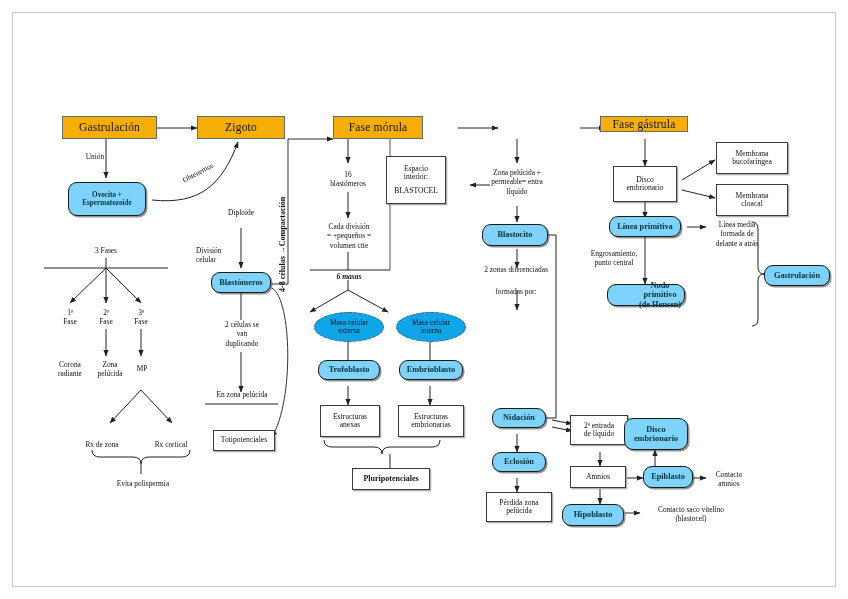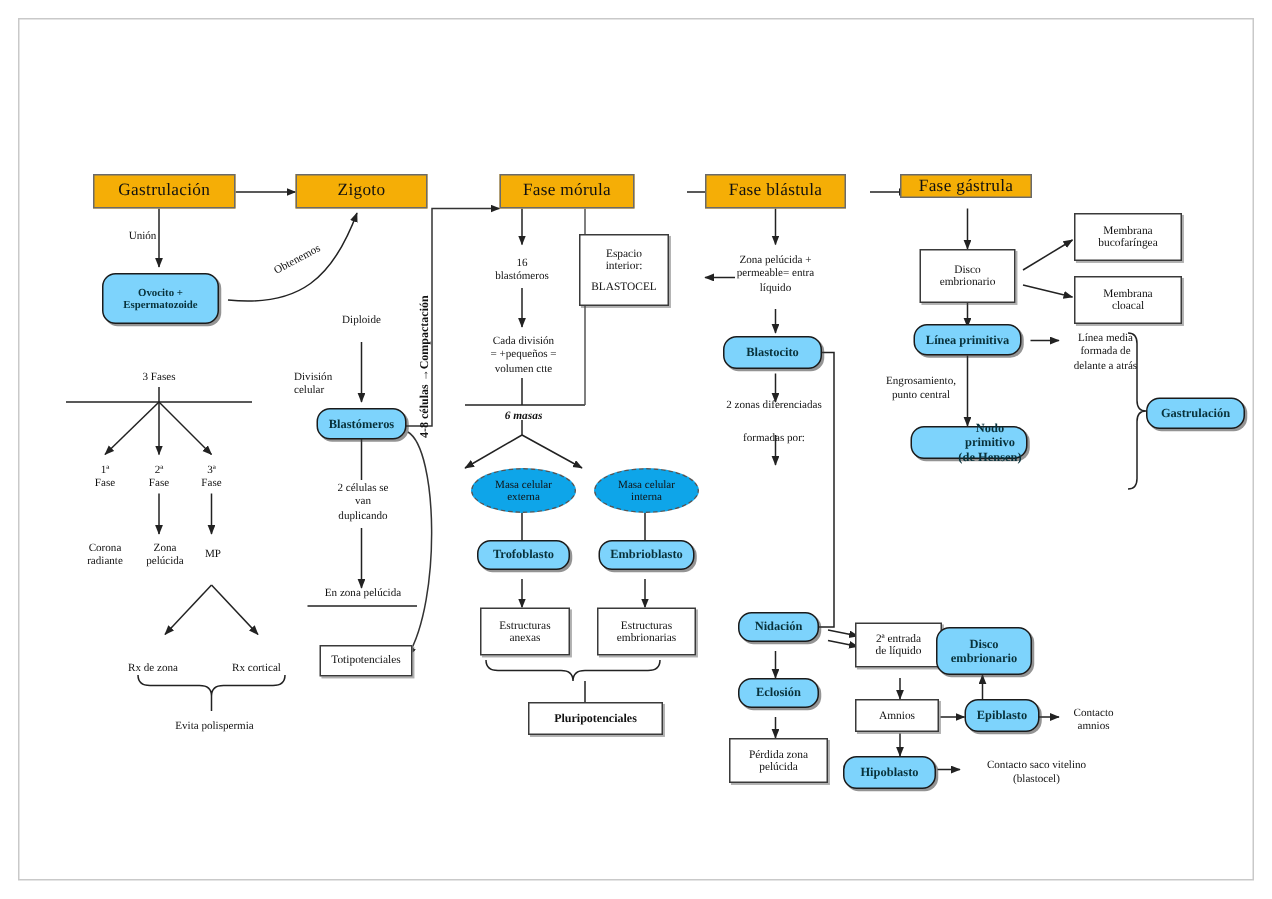--- a/index.html
+++ b/index.html
@@ -120,21 +120,20 @@
       <line x1="645" y1="237" x2="645" y2="284" marker-end="url(#ar)"></line>
       <line x1="687" y1="227" x2="706" y2="227" marker-end="url(#ar)"></line>
 
       <path d="M752,222 q6,0 6,7 v38 q0,7 6,7 q-6,0 -6,7 v38 q0,7 -6,7"></path>
     </g>
   </svg>
 
   <div class="node orange" style="left:62px;top:116px;width:95px;height:23px;">Gastrulación</div>
   <div class="node orange" style="left:197px;top:116px;width:88px;height:23px;">Zigoto</div>
   <div class="node orange" style="left:333px;top:116px;width:90px;height:23px;">Fase mórula</div>
-  <div class="node orange" style="left:470px;top:116px;width:94px;height:23px;">Fase  blástula</div>
   <div class="node orange" style="left:600px;top:116px;width:88px;height:16px;">Fase  gástrula</div>
 
   <div class="plain" style="left:70px;top:152px;width:50px;">Unión</div>
 
   <div class="node teal" style="left:68px;top:182px;width:78px;height:34px;
        white-space:pre-line;font-size:7.2px;">Ovocito +
 Espermatozoide</div>
 
   <div class="plain" style="left:76px;top:246px;width:60px;">3 Fases</div>
 
@@ -191,21 +190,21 @@
   <div class="node teal" style="left:318px;top:360px;width:62px;height:20px;">Trofoblasto</div>
   <div class="node teal" style="left:399px;top:360px;width:64px;height:20px;">Embrioblasto</div>
 
   <div class="node wbox" style="left:320px;top:405px;width:60px;height:32px;
        white-space:pre-line;">Estructuras
 anexas</div>
   <div class="node wbox" style="left:398px;top:405px;width:66px;height:32px;
        white-space:pre-line;">Estructuras
 embrionarias</div>
 
-  <div class="node wbox" style="left:352px;top:468px;width:90px;height:22px;
+  <div class="node wbox" style="left:352px;top:468px;width:78px;height:22px;
        font-weight:700;font-size:8px;">Pluripotenciales</div>
 
   <div class="node wbox" style="left:386px;top:156px;width:60px;height:48px;
        flex-direction:column;gap:5px;">
     <span style="white-space:pre-line;">Espacio
 interior:</span>
     <span>BLASTOCEL</span>
   </div>
 
   <div class="plain" style="left:473px;top:168px;width:88px;white-space:pre-line;">Zona pelúcida +

